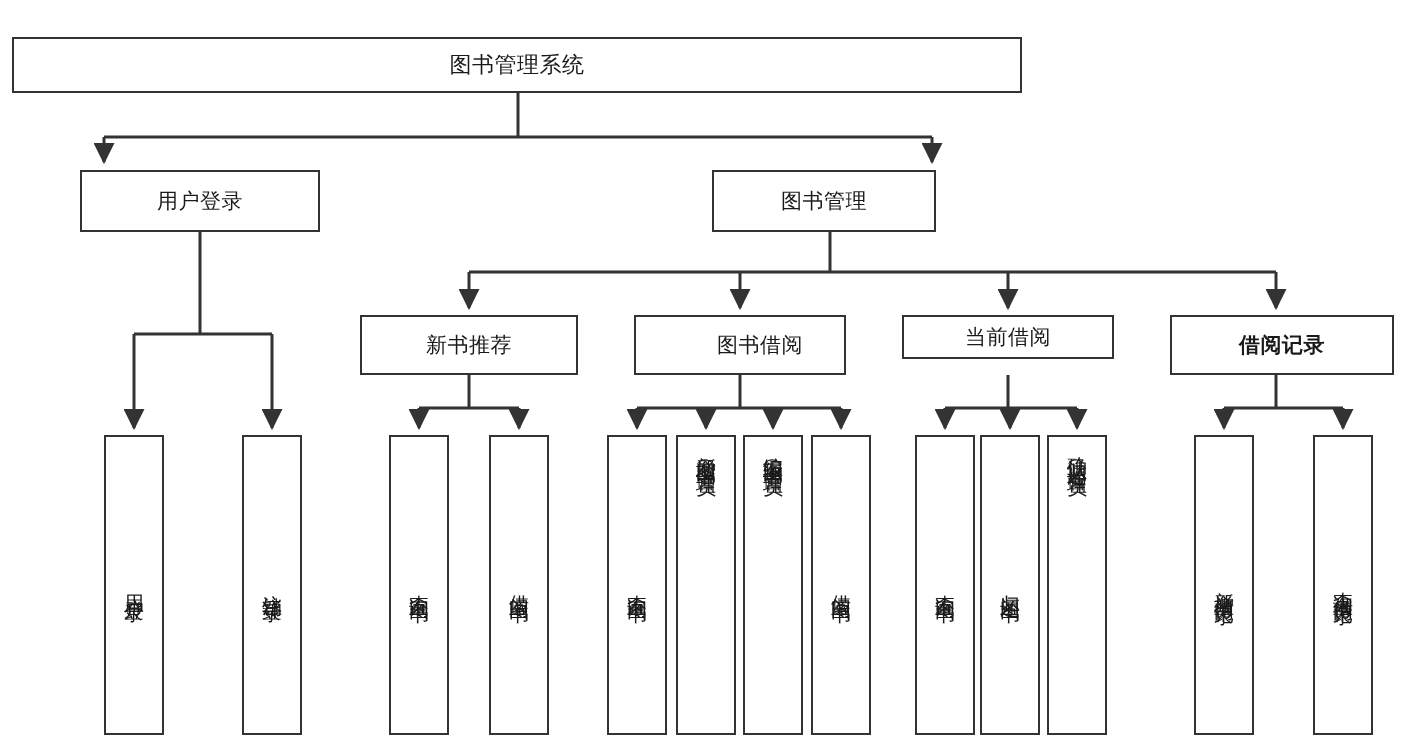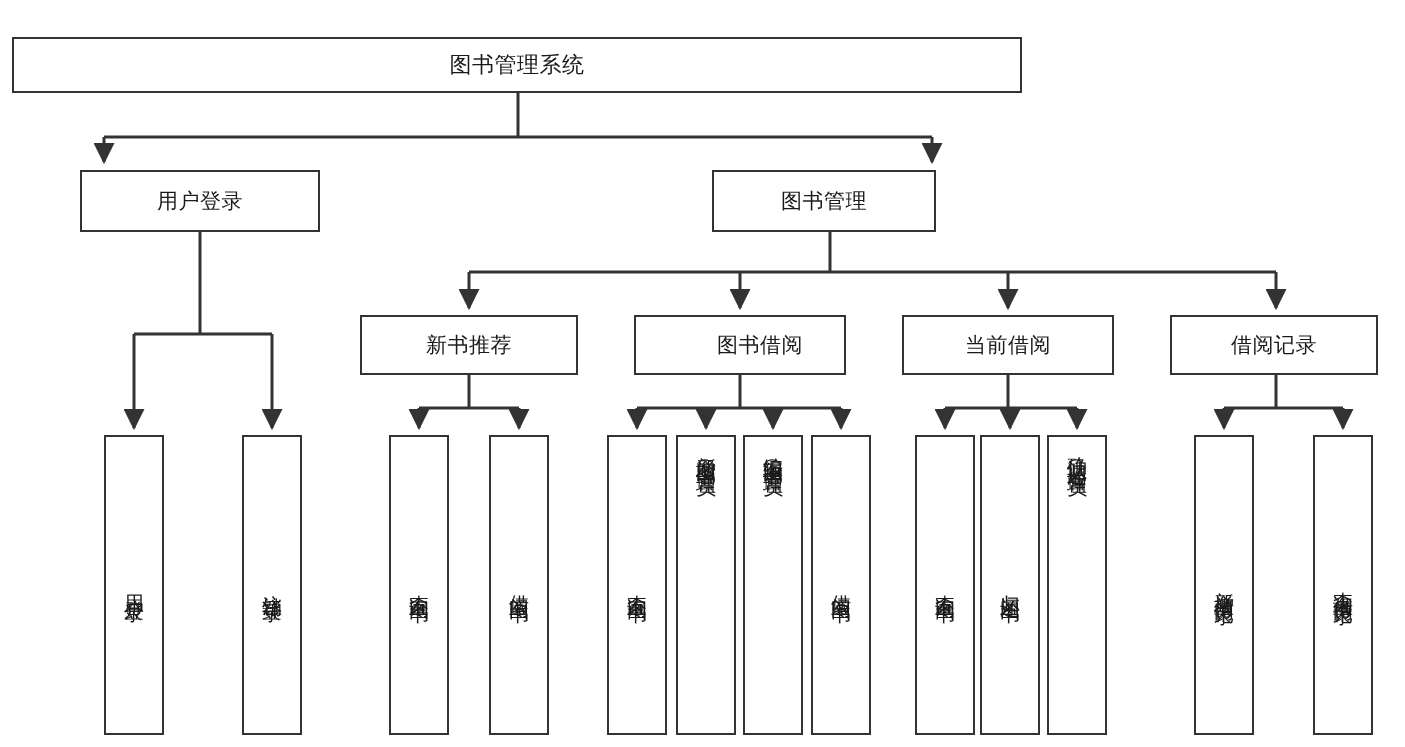--- a/index.html
+++ b/index.html
@@ -121,23 +121,23 @@
   <div class="node node-h node-title" style="left:12px; top:12px; width:1010px; height:56px;margin-top:25px;">图书管理系统</div>
 
   <div class="node node-h" style="left:80px; top:170px; width:240px; height:62px;">用户登录</div>
 
   <div class="node node-h" style="left:712px; top:170px; width:224px; height:62px;">图书管理</div>
 
   <div class="node node-h" style="left:360px; top:315px; width:218px; height:60px;text-align:right;">新书推荐</div>
 
   <div class="node node-h" style="left:634px; top:315px; width:212px; height:60px;padding-left:40px;">图书借阅</div>
 
-  <div class="node node-h" style="left:902px; top:315px; width:212px; height:60px;">当前借阅</div>
+  <div class="node node-h" style="left:902px; top:315px; width:212px; height:44px;">当前借阅</div>
 
-  <div class="node node-h" style="left:1170px; top:315px; width:208px; height:60px;">借阅记录</div>
+  <div class="node node-h" style="left:1170px; top:315px; width:224px; height:60px;font-weight:bold;">借阅记录</div>
 
   <div class="node node-v" style="left:104px; top:435px; width:60px; height:300px;">用户登录</div>
 
   <div class="node node-v" style="left:242px; top:435px; width:60px; height:300px;">注销登录</div>
 
   <div class="node node-v" style="left:389px; top:435px; width:60px; height:300px;">查询图书</div>
 
   <div class="node node-v" style="left:489px; top:435px; width:60px; height:300px;">借阅图书</div>
 
   <div class="node node-v" style="left:607px; top:435px; width:60px; height:300px;">查询图书</div>

